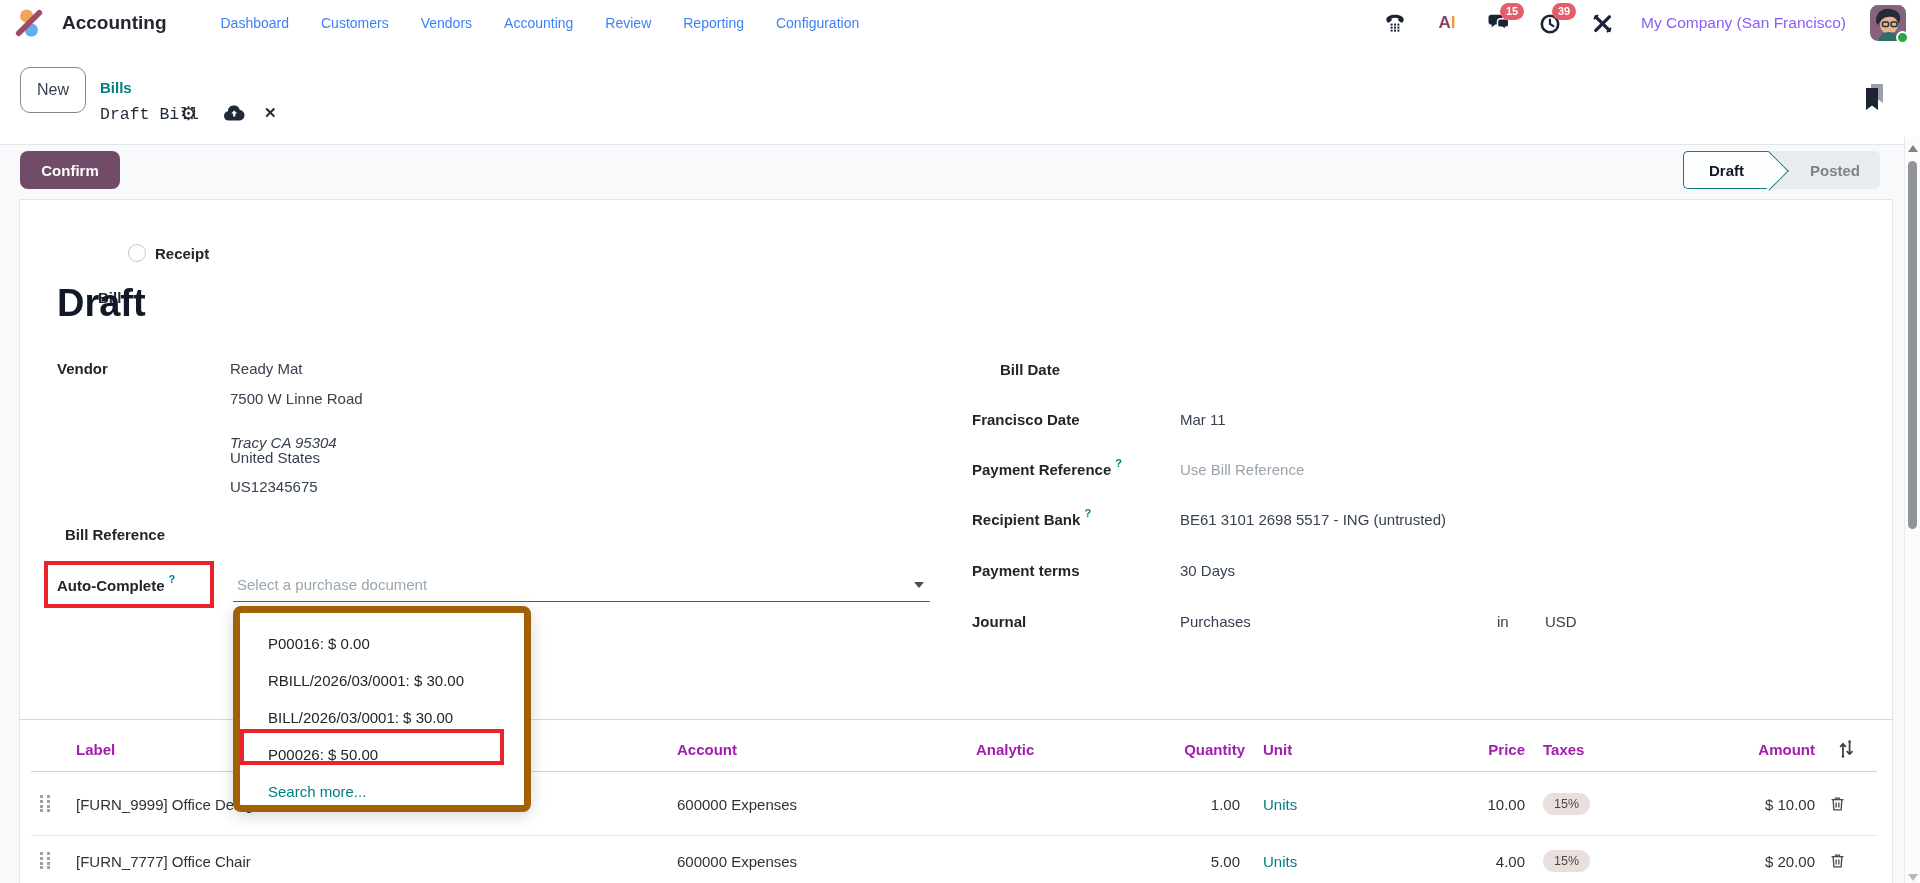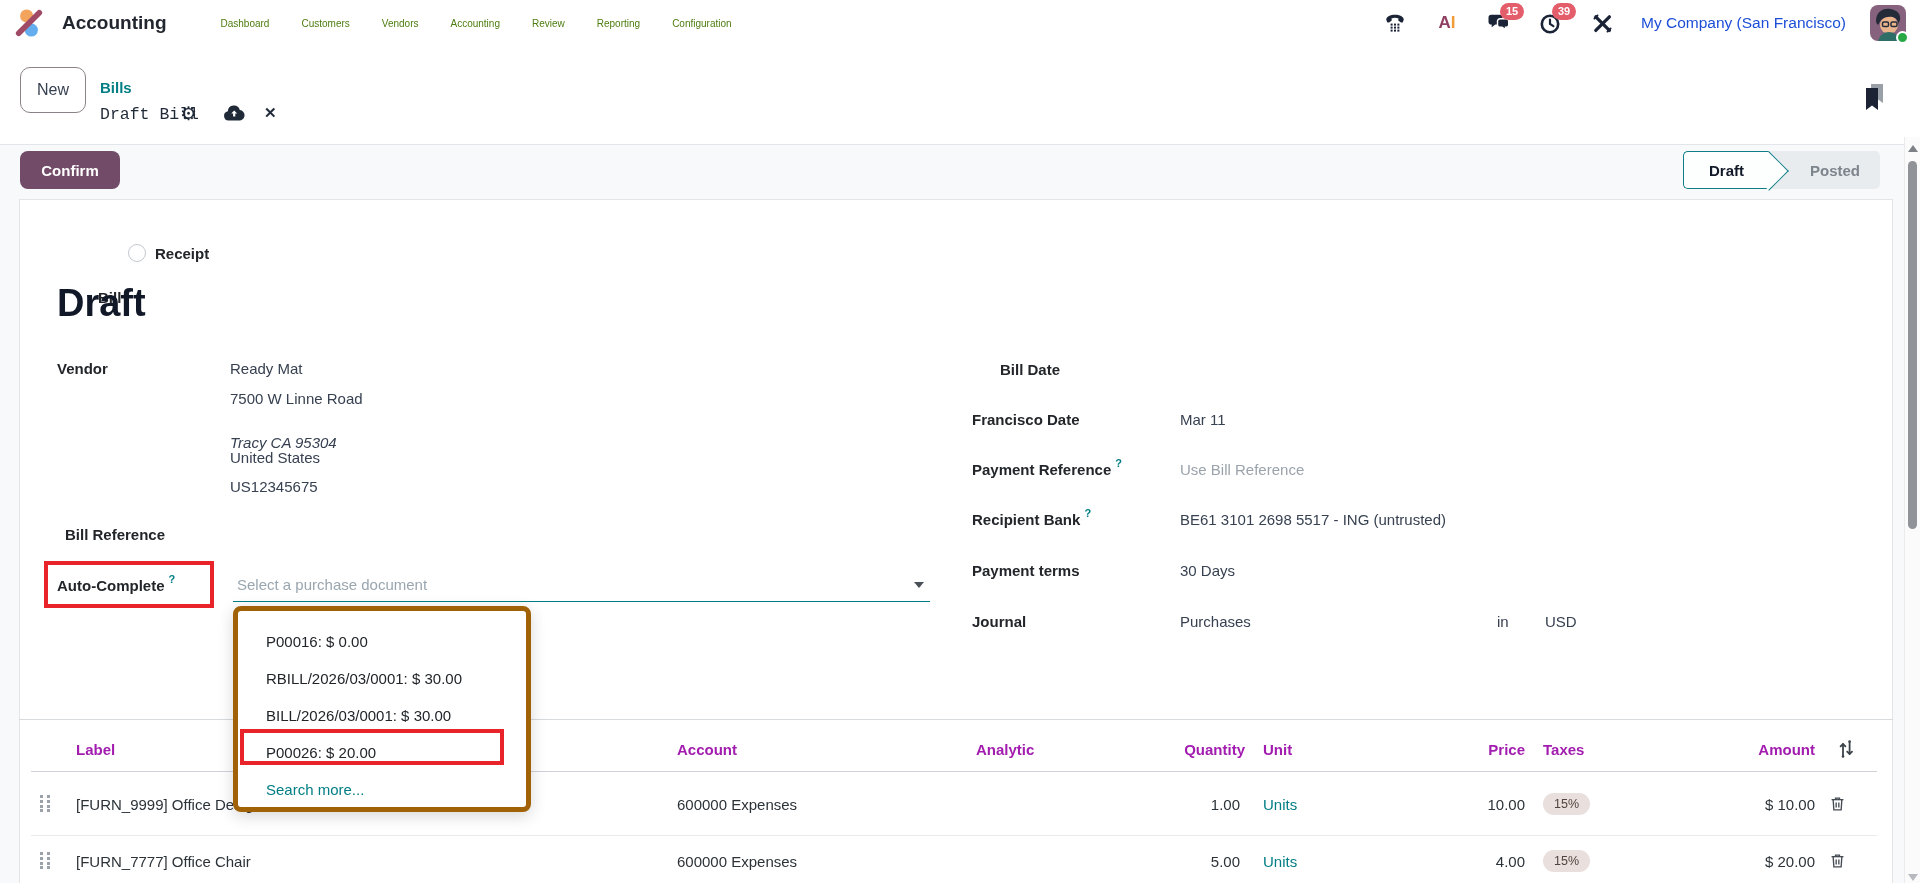--- a/index.html
+++ b/index.html
@@ -10,28 +10,28 @@
   }
   .abs { position:absolute; }
   .cv  { transform:translateY(-50%); white-space:nowrap; }
 
   
   .navbar { position:absolute; left:0; top:0; width:1920px; height:46px; background:#fff;
             display:flex; align-items:center; padding:0 14px; }
   .nav-left { display:flex; align-items:center;gap:8px; }
   .brand { font-size:19px; font-weight:700; color:#22262e; margin-left:10px; }
   .menu { display:flex; gap:32px; margin-left:46px; }
-  .menu span { font-size:10px; color:#4d7c0f; cursor:pointer; }
+  .menu span { font-size:14px; color:#3b82f6; cursor:pointer; }
   .nav-right { margin-left:auto; display:flex; align-items:center; gap:24px; }
   .nav-ico { position:relative; width:28px; height:26px; display:flex; align-items:center; justify-content:center; cursor:pointer; }
   .badge { position:absolute; top:-7px; left:15px; background:#e35d6a; color:#fff;
            font-size:11px; font-weight:700; line-height:1; padding:3px 6px; border-radius:10px; }
   .ai-txt { font-weight:800; font-size:17px; letter-spacing:0; }
   .ai-a { color:#8f4062; } .ai-i { color:#f19c38; }
-  .company { font-size:15.5px; color:#1d4ed8; }
+  .company { font-size:15.5px; color:#8b5cf6; }
   .avatar { position:relative; width:36px; height:36px; border-radius:8px; overflow:visible; cursor:pointer; }
   .avatar .dot { position:absolute; right:-3px; bottom:-3px; width:13px; height:13px; border-radius:50%;
                  background:#28a745; border:2px solid #fff; }
 
   
   .btn-new { position:absolute; left:20px; top:67px; width:66px; height:46px; background:#fff;
              border:1px solid #8a8289; border-radius:10px; font-size:16px; color:#374151; cursor:pointer;
              font-family:inherit; }
   .bc-bills { position:absolute; left:100px; top:79px; font-size:15px; font-weight:700; color:#017e84; cursor:pointer; }
   .bc-current { position:absolute; left:100px; top:105px; font-size:16.5px; color:#1f2937;font-family:Liberation Mono, monospace; }
@@ -76,21 +76,21 @@
 
   .ac-input { position:absolute; left:233px; top:568px; width:697px; height:34px; border:none;
               border-bottom:1px solid #017e84; font-size:15px; color:#374151; outline:none;
               font-family:inherit; background:transparent; padding:0 24px 0 4px; }
   .ac-input::placeholder { color:#9aa6af; opacity:1; }
   .caret { position:absolute; left:914px; top:582px; width:0; height:0;
            border-left:5px solid transparent; border-right:5px solid transparent; border-top:6px solid #495057; cursor:pointer; }
 
   
   .dropdown { position:absolute; left:233px; top:606px; width:298px; height:206px; background:#fff;
-              border:5px solid #a16207; border-radius:8px; box-shadow:0 4px 16px rgba(0,0,0,.16); z-index:40; }
+              border:7px solid #a16207; border-radius:8px; box-shadow:0 4px 16px rgba(0,0,0,.16); z-index:40; }
   .dd-item { position:absolute; left:28px; font-size:15px; color:#212529; cursor:pointer; }
   .dd-more { color:#017e84; }
 
   .red-box { position:absolute; border:4px solid #e8232a; z-index:60; pointer-events:none; }
 
   
   .tabline { position:absolute; left:19px; top:719px; width:1874px; height:1px; background:#d8dbde; }
   .tab { position:absolute; left:55px; top:672px; width:155px; height:48px; background:#fff;
          border:1px solid #dee1e5; border-bottom:none; border-top:4px solid #714B67; z-index:2;
          display:flex; align-items:center; justify-content:center; font-size:16px; color:#4b5257; cursor:pointer; }
@@ -361,21 +361,21 @@
         <path d="M10.3 10v6.5"></path>
         <path d="M13.7 10v6.5"></path>
     </svg>
   </span>
 
   
   <div class="dropdown">
     <span class="dd-item cv" style="top:30px;">P00016: $ 0.00</span>
     <span class="dd-item cv" style="top:67px;">RBILL/2026/03/0001: $ 30.00</span>
     <span class="dd-item cv" style="top:104px;">BILL/2026/03/0001: $ 30.00</span>
-    <span class="dd-item cv" style="top:141px;">P00026: $ 20.00</span>
+    <span class="dd-item cv" style="top:141px;">P00026: $ 50.00</span>
     <span class="dd-item dd-more cv" style="top:178px;">Search more...</span>
   </div>
 
   
   <div class="red-box" style="left:44px; top:561px; width:170px; height:47px;"></div>
   <div class="red-box" style="left:240px; top:729px; width:264px; height:36px;"></div>
 
   
   <div class="sb-track">
     <span class="sb-up"></span>

